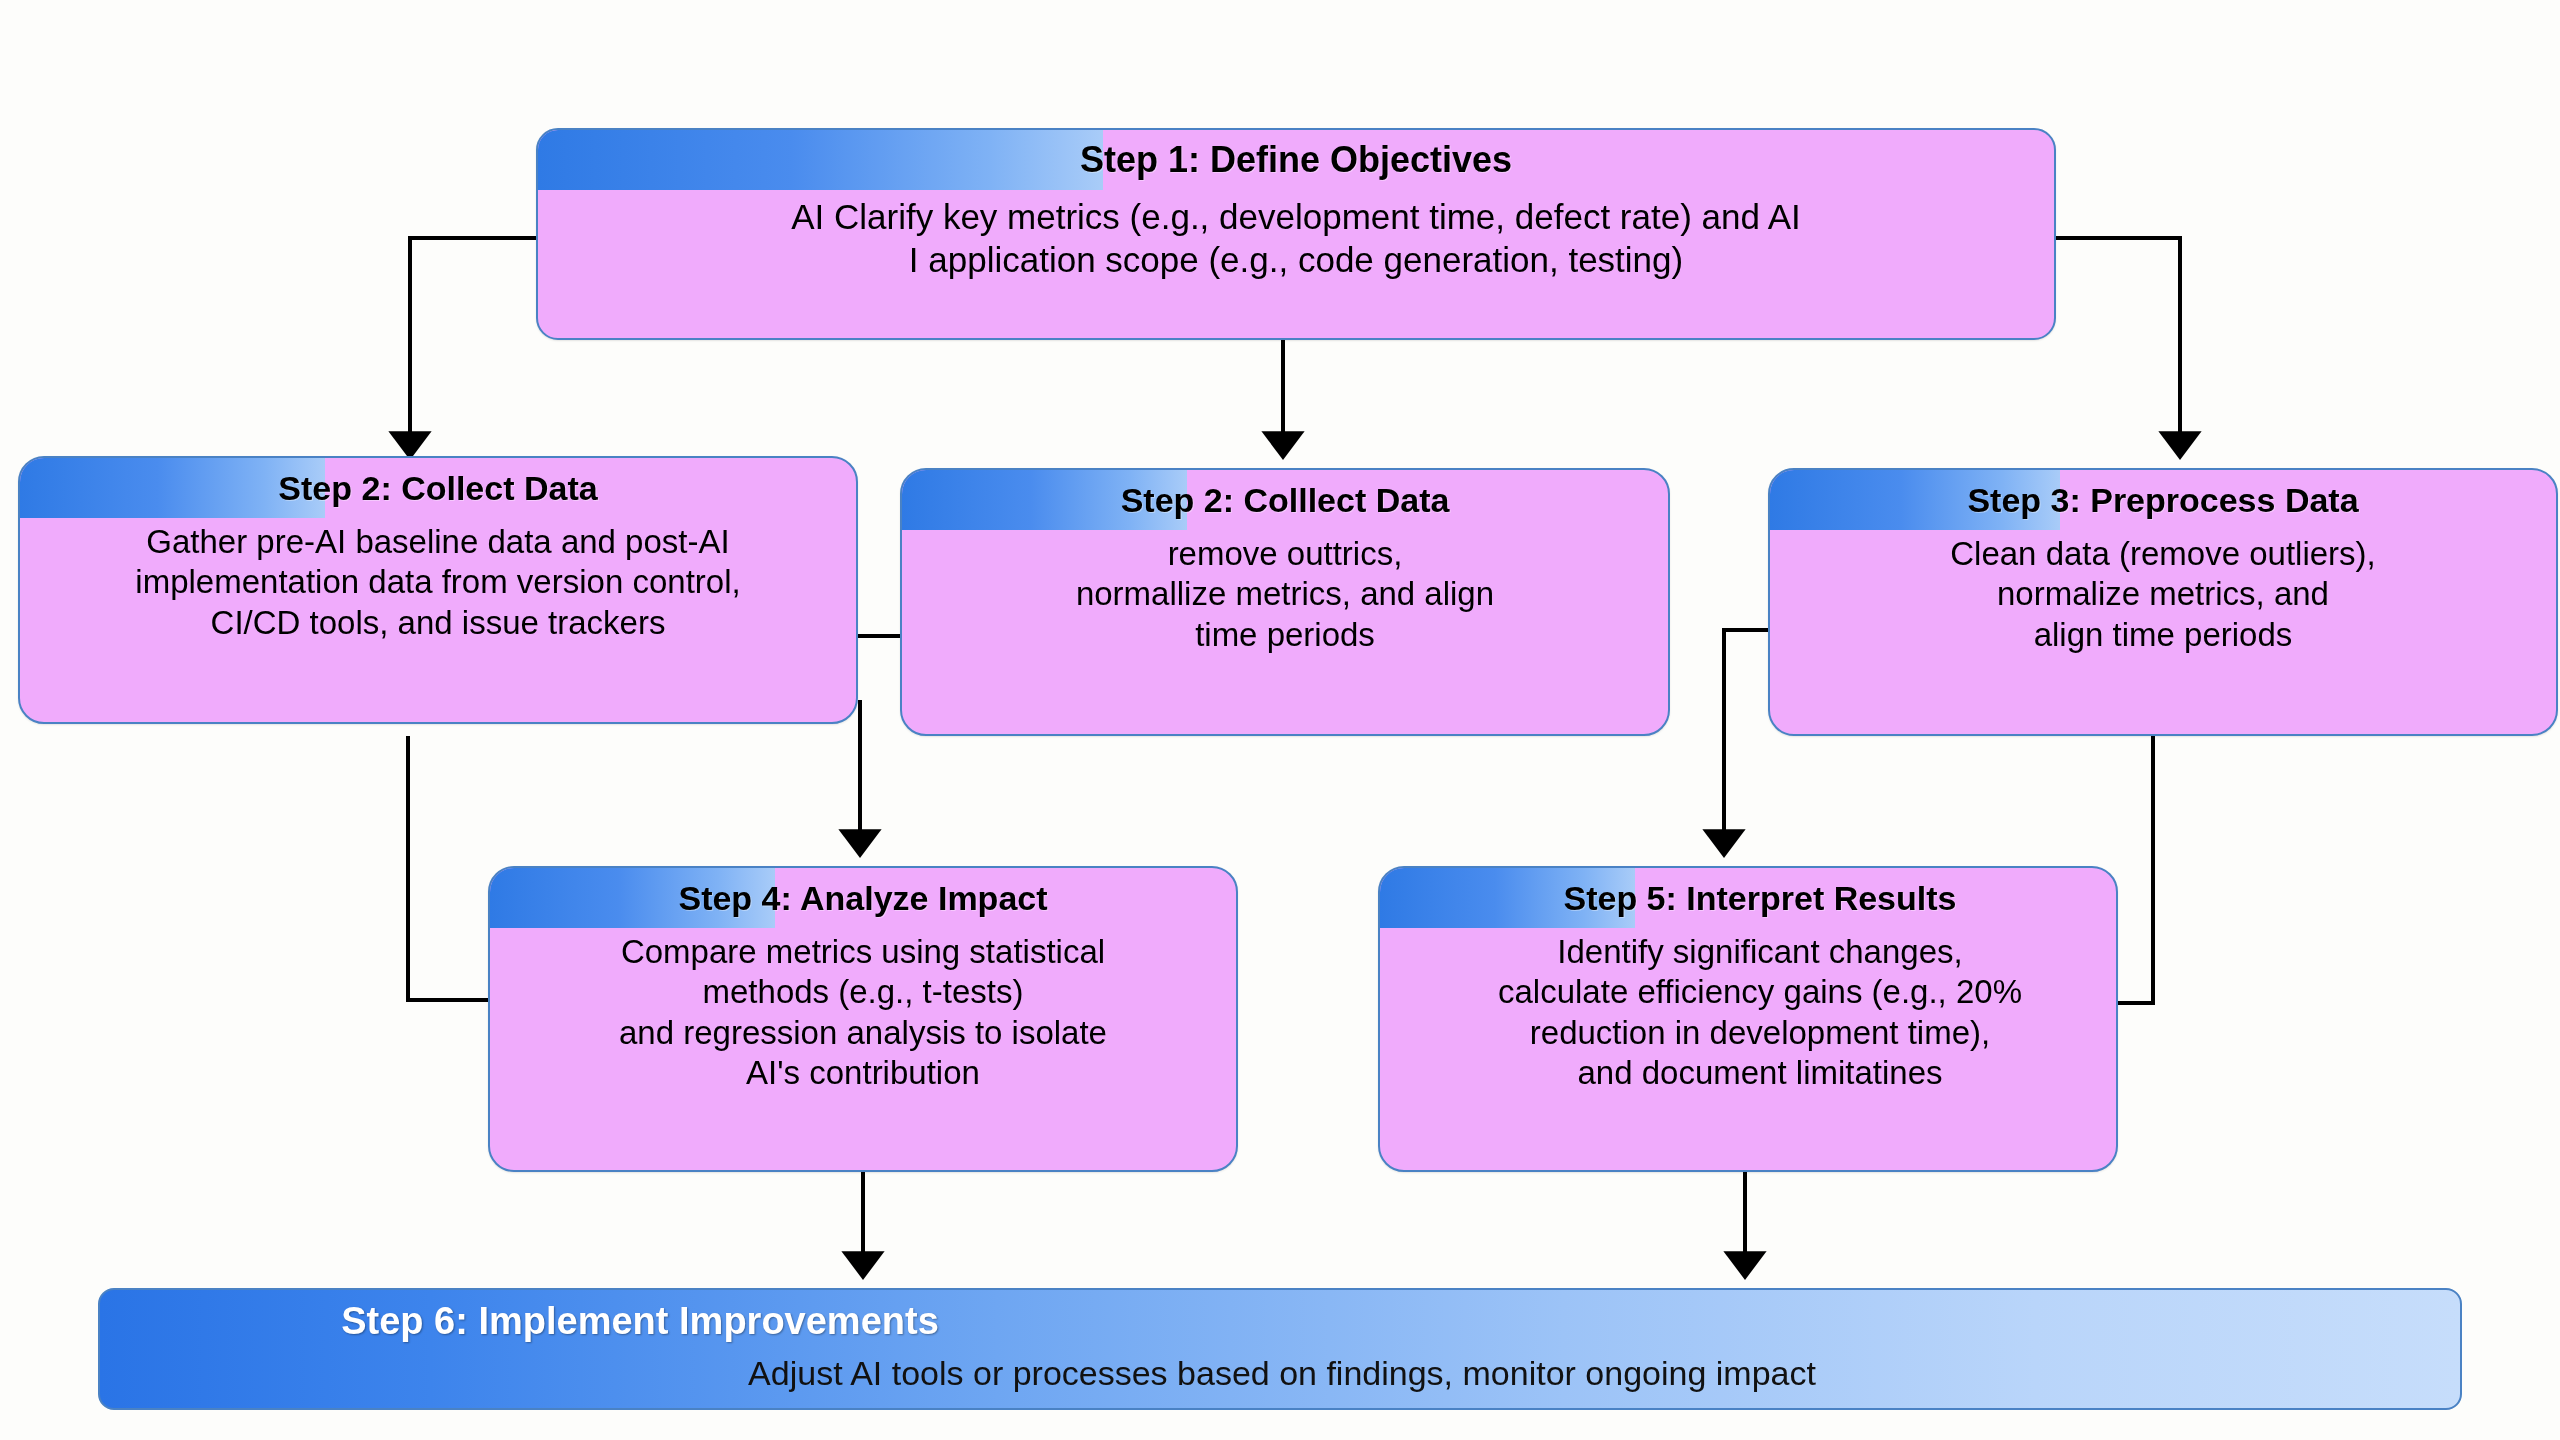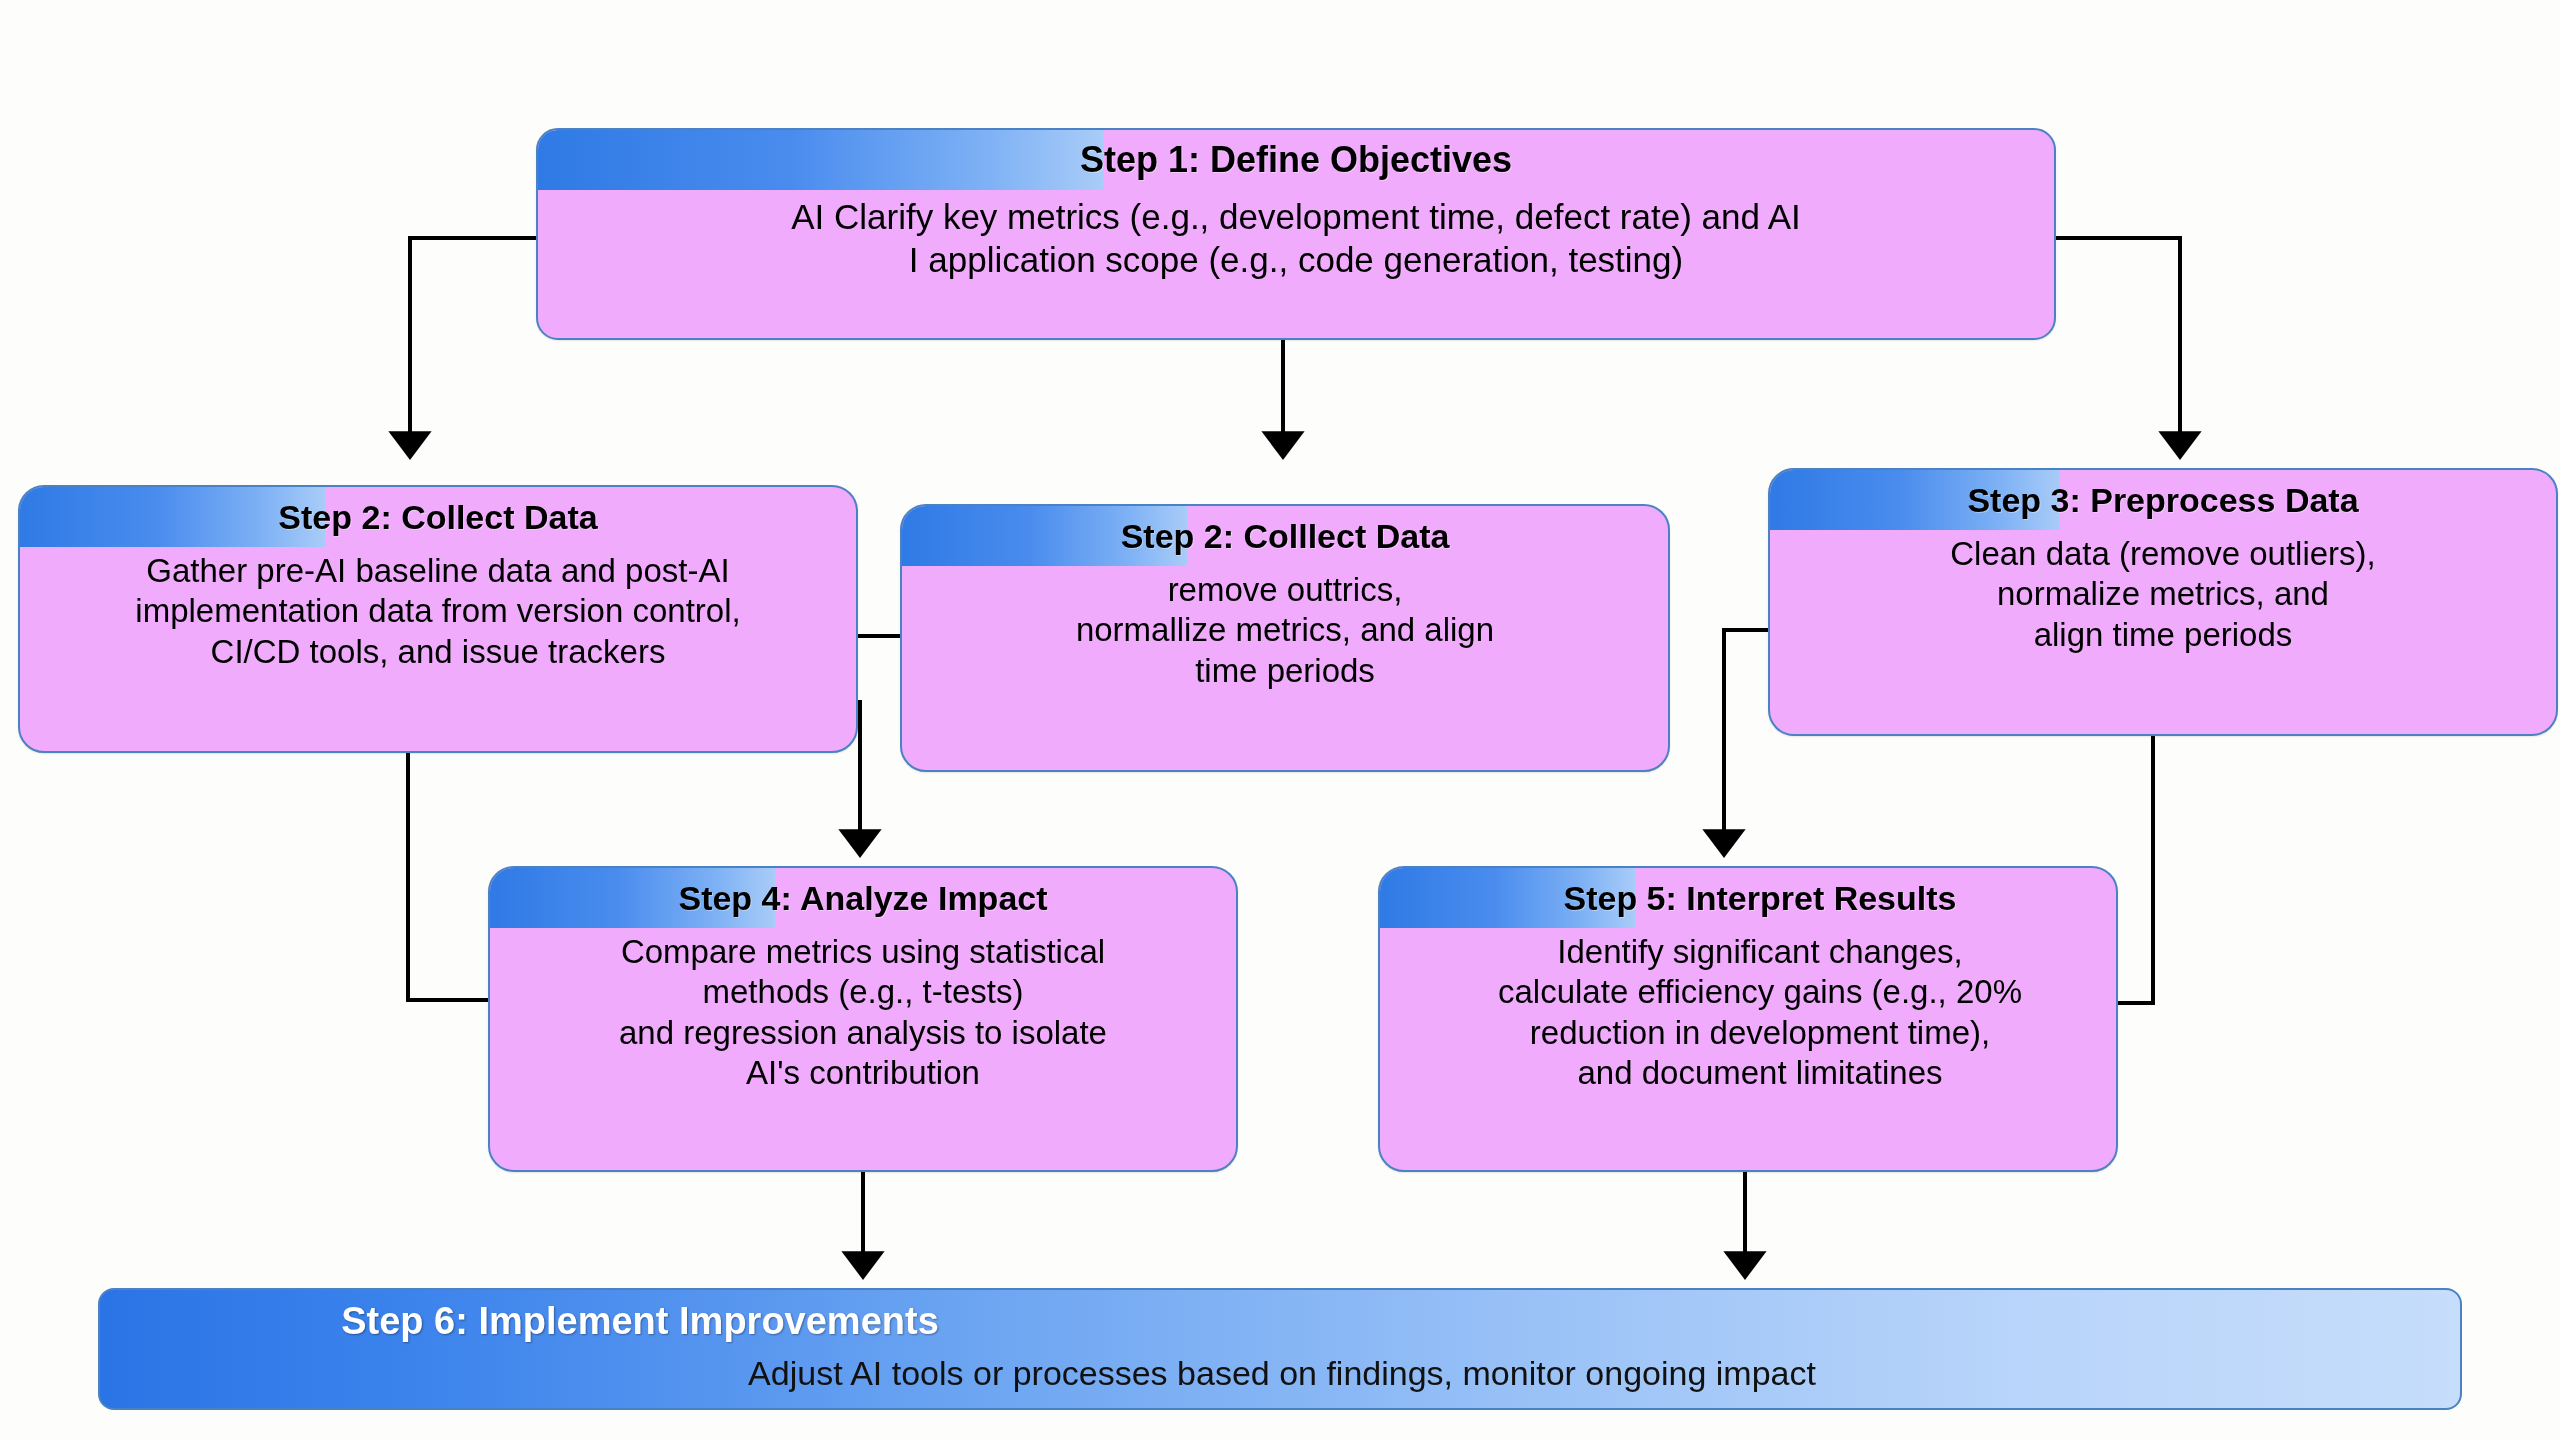--- a/index.html
+++ b/index.html
@@ -74,24 +74,24 @@
   }
   .node .body div { white-space: nowrap; }
 
   
   #step1 { left: 536px; top: 128px; width: 1520px; height: 212px; border-radius: 22px; }
   #step1 .band { width: 565px; }
   #step1 .head { font-size: 36px; }
   #step1 .body { font-size: 35px; padding-top: 6px; }
 
   
-  #step2a { left: 18px; top: 485px; width: 840px; height: 268px; }
+  #step2a { left: 18px; top: 456px; width: 840px; height: 268px; }
   #step2a .band { width: 305px; }
 
-  #step2b { left: 900px; top: 468px; width: 770px; height: 268px; margin-top: 36px; }
+  #step2b { left: 900px; top: 468px; width: 770px; height: 268px; }
   #step2b .band { width: 285px; }
 
   #step3  { left: 1768px; top: 468px; width: 790px; height: 268px; }
   #step3 .band { width: 290px; }
 
   
   #step4 { left: 488px; top: 866px; width: 750px; height: 306px; }
   #step4 .band { width: 285px; }
 
   #step5 { left: 1378px; top: 866px; width: 740px; height: 306px; padding-left: 24px; }

